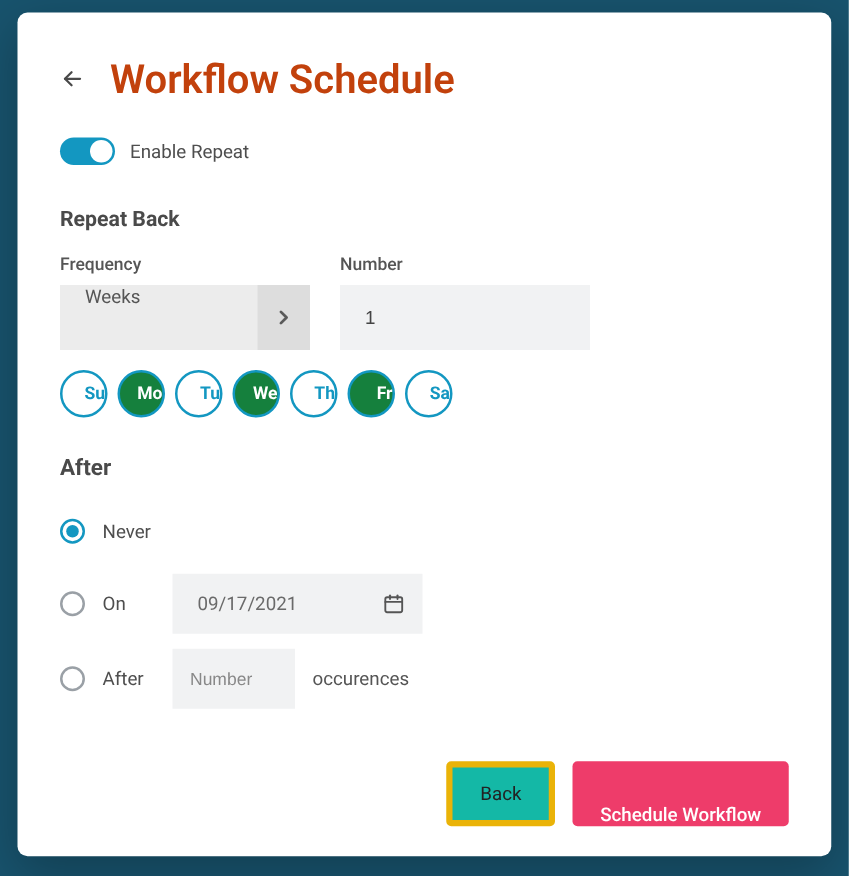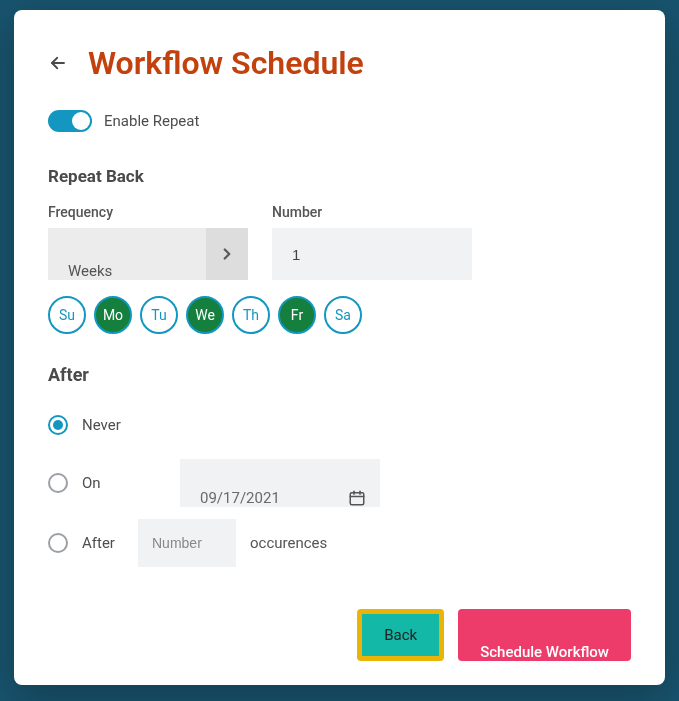--- a/index.html
+++ b/index.html
@@ -91,21 +91,21 @@
   .field-label {
     font-size: 14px;
     color: #555;
     font-weight: 500;
   }
   .select-like {
     width: 200px;
     height: 52px;
     background: #ececec;
     display: flex;
-    align-items: flex-end;
+    align-items: flex-start;
     padding: 0 0 0 20px;
     font-size: 15px;
     color: #555;
     cursor: pointer;
     position: relative;
   }
   .select-like .chev {
     position: absolute;
     right: 0;
     top: 0;
@@ -132,24 +132,24 @@
     margin-bottom: 30px;
   }
   .day {
     width: 38px;
     height: 38px;
     border-radius: 50%;
     border: 2px solid #1397c1;
     background: #fff;
     color: #1397c1;
     font-size: 14px;
-    font-weight: 400;
-    display: flex;
-    align-items: center;
-    justify-content: center;
+    font-weight: 700;
+    display: flex;
+    align-items: center;
+    justify-content: flex-end;
     cursor: pointer;
   }
   .day.selected {
     background: #15803d;
     color: #fff;
   }
   .ends-heading {
     font-size: 18px;
     font-weight: 700;
     color: #4a4a4a;
@@ -185,27 +185,26 @@
   .radio-label {
     font-size: 15px;
     color: #4e4e4e;
     min-width: 42px;
   }
   .date-box {
     height: 48px;
     width: 200px;
     background: #f1f2f3;
     display: flex;
-    align-items: flex-end;
+    align-items: center;
     padding: 0 14px 0 20px;
     font-size: 15px;
     color: #6a6a6a;
     cursor: pointer;
     justify-content: space-between;
-    margin-left: 42px;
   }
   .cal-icon { color: #555; display: flex; }
   .after-num {
     width: 98px;
     height: 48px;
     background: #f1f2f3;
     border: none;
     padding: 0 14px;
     font-size: 14px;
     color: #666;

